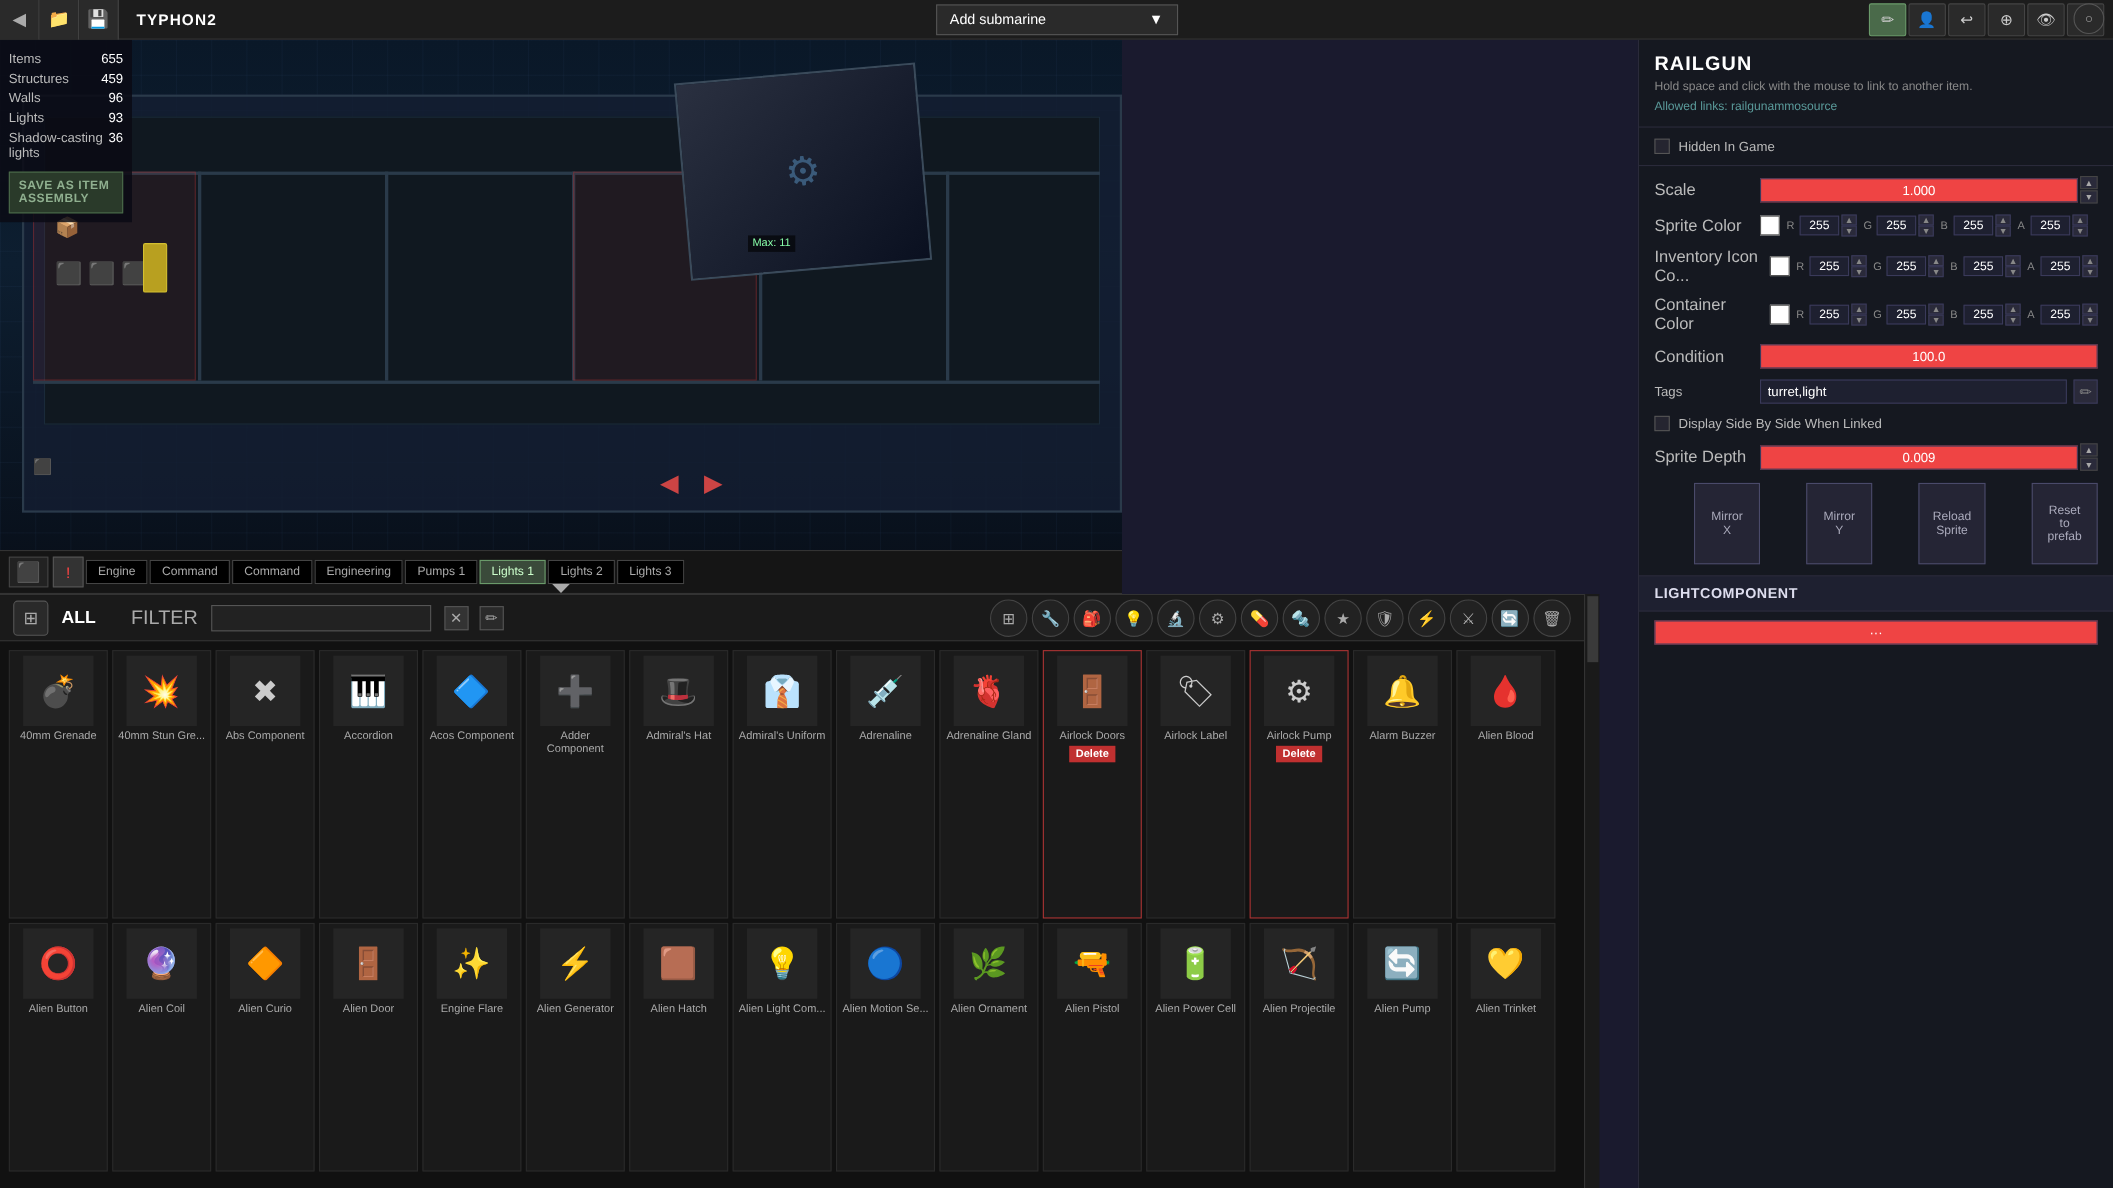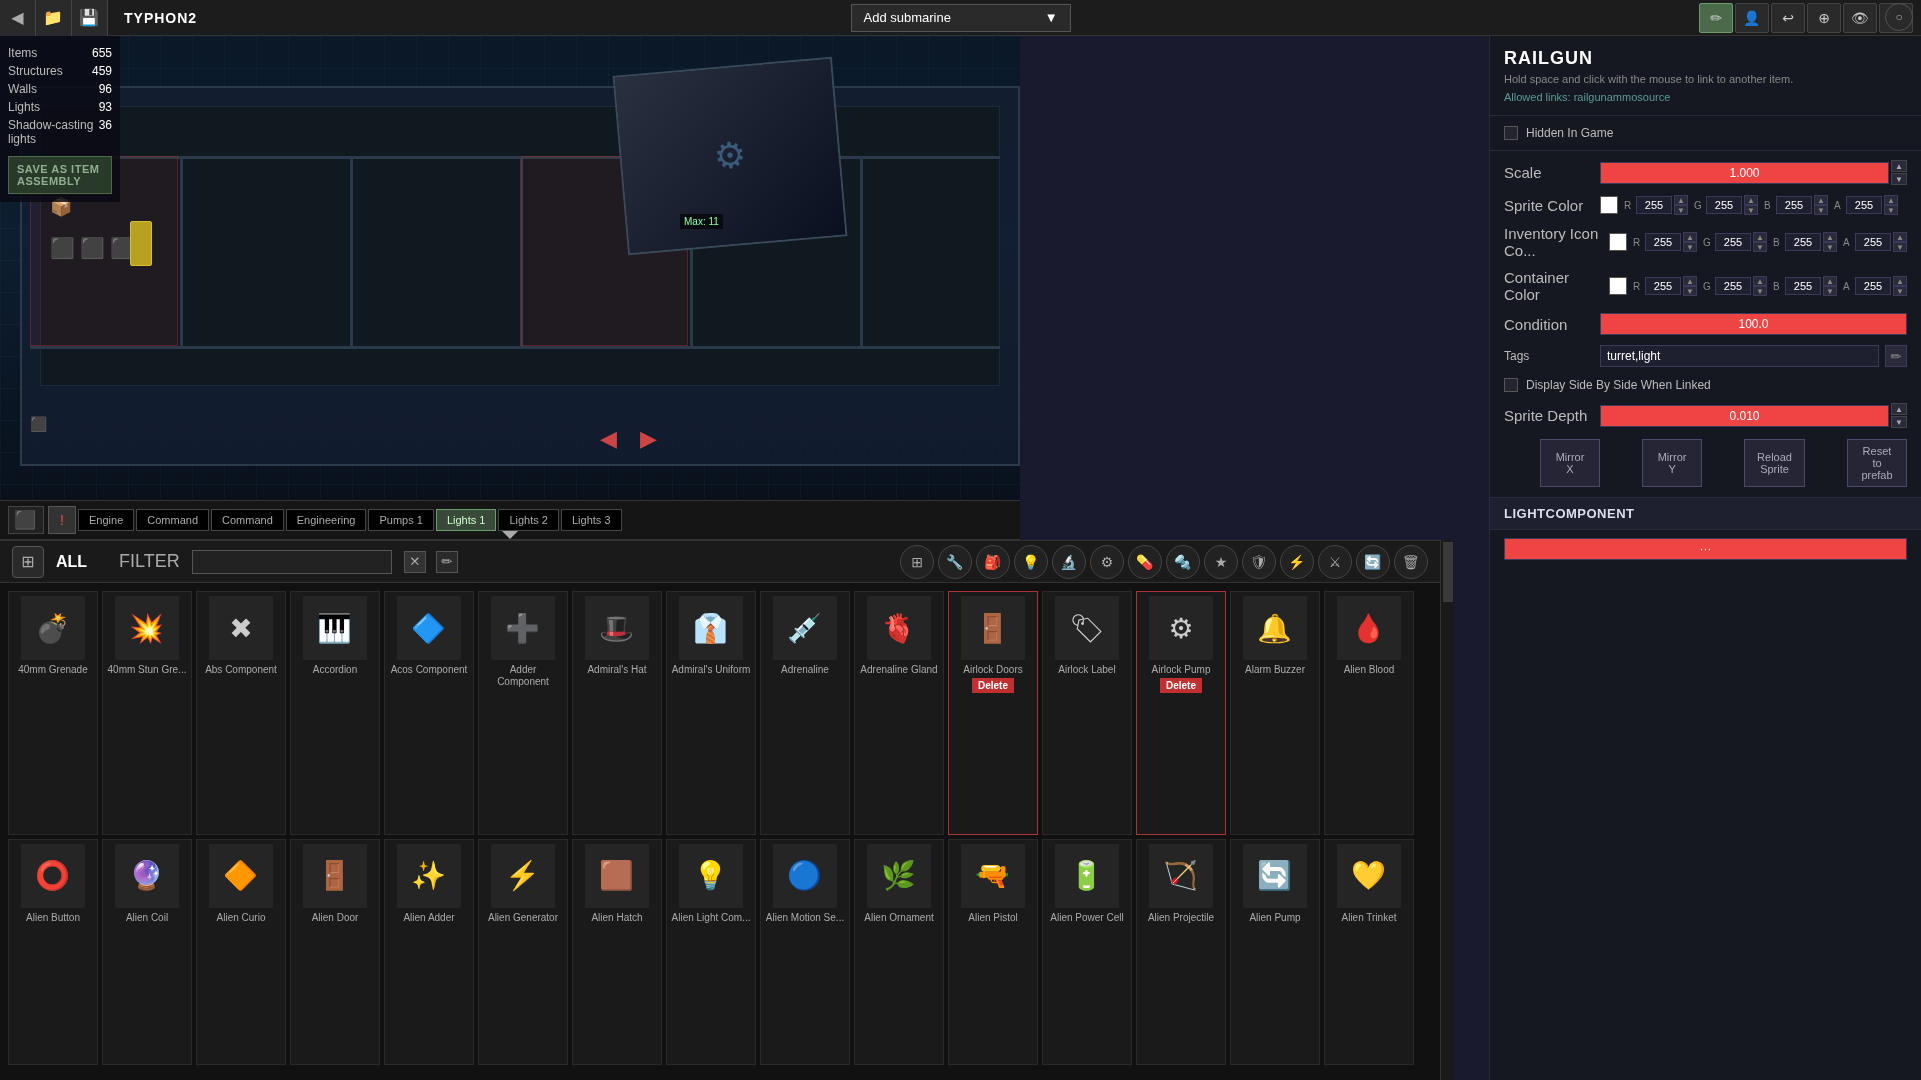--- a/index.html
+++ b/index.html
@@ -439,21 +439,21 @@
     .action-row {
       display: flex;
       gap: 6px;
       padding: 6px 14px;
       flex-wrap: wrap;
     }
     .action-btn {
       background: #252535;
       border: 1px solid #4a4a6a;
       color: #aab;
-      padding: 5px 12px;
+      padding: 18px 12px;
       font-size: 11px;
       cursor: pointer;
       flex: 1;
       text-align: center;
       margin-left: 36px;
     }
 
     .section-header {
       background: #1e2030;
       padding: 8px 14px;
@@ -704,21 +704,21 @@
       <div class="item-cell">
         <div class="item-icon">🔶</div>
         <div class="item-name">Alien Curio</div>
       </div>
       <div class="item-cell">
         <div class="item-icon">🚪</div>
         <div class="item-name">Alien Door</div>
       </div>
       <div class="item-cell">
         <div class="item-icon">✨</div>
-        <div class="item-name">Alien Adder</div>
+        <div class="item-name">Engine Flare</div>
       </div>
       <div class="item-cell">
         <div class="item-icon">⚡</div>
         <div class="item-name">Alien Generator</div>
       </div>
       <div class="item-cell">
         <div class="item-icon">🟫</div>
         <div class="item-name">Alien Hatch</div>
       </div>
       <div class="item-cell">
@@ -912,21 +912,21 @@
   </div>
 
   <div class="checkbox-row">
     <div class="panel-checkbox"></div>
     <span class="checkbox-label">Display Side By Side When Linked</span>
   </div>
 
   <div class="prop-row">
     <span class="prop-label">Sprite Depth</span>
     <div style="flex:1;display:flex;align-items:center;gap:2px;">
-      <div class="prop-value-box prop-value-wide">0.010</div>
+      <div class="prop-value-box prop-value-wide">0.009</div>
       <div style="display:flex;flex-direction:column;gap:1px;">
         <button class="scroll-arrow" style="width:16px;height:12px;font-size:8px;">▲</button>
         <button class="scroll-arrow" style="width:16px;height:12px;font-size:8px;">▼</button>
       </div>
     </div>
   </div>
 
   <div class="action-row">
     <button class="action-btn">Mirror X</button>
     <button class="action-btn">Mirror Y</button>

